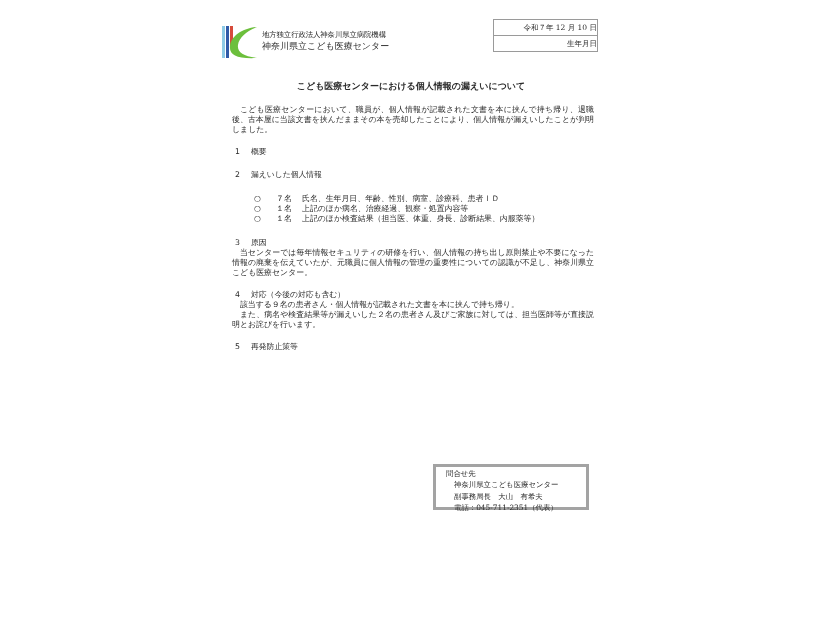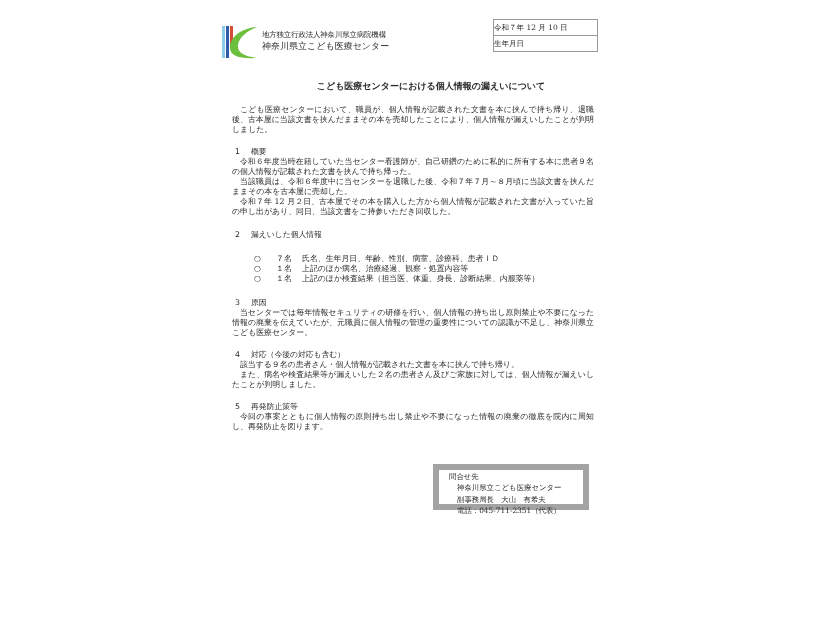--- a/index.html
+++ b/index.html
@@ -44,30 +44,30 @@
     .meta-box {
       position: absolute;
       left: 493px; top: 19px;
       width: 103px;
       border: 1px solid #9a9a9a;
     }
     .meta-box .cell {
       height: 15px;
       line-height: 15px;
       font-size: 7.5px;
-      text-align: left;
+      text-align: right;
       white-space: nowrap;
     }
     .meta-box .cell + .cell {
       border-top: 1px solid #9a9a9a;
     }
     
     .title {
       position: absolute;
-      left: 236px; top: 80px;
+      left: 216px; top: 80px;
       width: 390px;
       text-align: center;
       font-family: "DejaVu Sans", "Liberation Sans", sans-serif;
       font-weight: bold;
       font-size: 9px;
       white-space: nowrap;
     }
     
     .body {
       position: absolute;
@@ -114,21 +114,21 @@
     .list .count {
       display: inline-block;
       width: 26px;
     }
     
     .contact {
       position: absolute;
       left: 433px; top: 464px;
       width: 156px;
       height: 46px;
-      border: 6px solid #a3a3a3;
+      border: 3px solid #a3a3a3;
       font-size: 7.4px;
       line-height: 11.4px;
       padding-top: 1px;
       box-sizing: border-box;
     }
     .contact .head {
       padding-left: 10px;
       white-space: nowrap;
     }
     .contact .row {
@@ -159,25 +159,20 @@
   </div>
 
   <div class="title">こども医療センターにおける個人情報の漏えいについて</div>
 
   <div class="body">
     <p class="para">こども医療センターにおいて、職員が、個人情報が記載された文書を本に挟んで持ち帰り、退職後、古本屋に当該文書を挟んだままその本を売却したことにより、個人情報が漏えいしたことが判明しました。</p>
 
     <div class="section">
       <div class="sec-head">
         <span class="num">1</span><span>概要</span>
-      </div>
-      <div class="sec-body">
-        <p class="para">令和６年度当時在籍していた当センター看護師が、自己研鑽のために私的に所有する本に患者９名の個人情報が記載された文書を挟んで持ち帰った。</p>
-        <p class="para">当該職員は、令和６年度中に当センターを退職した後、令和７年７月～８月頃に当該文書を挟んだままその本を古本屋に売却した。</p>
-        <p class="para">令和７年 12 月２日、古本屋でその本を購入した方から個人情報が記載された文書が入っていた旨の申し出があり、同日、当該文書をご持参いただき回収した。</p>
       </div>
     </div>
 
     <div class="section">
       <div class="sec-head">
         <span class="num">2</span><span>漏えいした個人情報</span>
       </div>
       <ul class="list">
         <li>
           <span class="mark">○</span><span class="count">７名</span><span>氏名、生年月日、年齢、性別、病室、診療科、患者ＩＤ</span>
@@ -199,30 +194,27 @@
         <p class="para">当センターでは毎年情報セキュリティの研修を行い、個人情報の持ち出し原則禁止や不要になった情報の廃棄を伝えていたが、元職員に個人情報の管理の重要性についての認識が不足し、神奈川県立こども医療センター。</p>
       </div>
     </div>
 
     <div class="section">
       <div class="sec-head">
         <span class="num">4</span><span>対応（今後の対応も含む）</span>
       </div>
       <div class="sec-body">
         <p class="para">該当する９名の患者さん・個人情報が記載された文書を本に挟んで持ち帰り。</p>
-        <p class="para">また、病名や検査結果等が漏えいした２名の患者さん及びご家族に対しては、個人情報が漏えいしたことが判明しました。</p>
+        <p class="para">また、病名や検査結果等が漏えいした２名の患者さん及びご家族に対しては、担当医師等が直接説明とお詫びを行います。</p>
       </div>
     </div>
 
     <div class="section">
       <div class="sec-head">
         <span class="num">5</span><span>再発防止策等</span>
-      </div>
-      <div class="sec-body">
-        <p class="para">今回の事案とともに個人情報の原則持ち出し禁止や不要になった情報の廃棄の徹底を院内に周知し、再発防止を図ります。</p>
       </div>
     </div>
   </div>
 
   <div class="contact">
     <div class="head">問合せ先</div>
     <div class="row">神奈川県立こども医療センター</div>
     <div class="row">副事務局長　大山　有希夫</div>
     <div class="row">電話：045-711-2351（代表）</div>
   </div>

